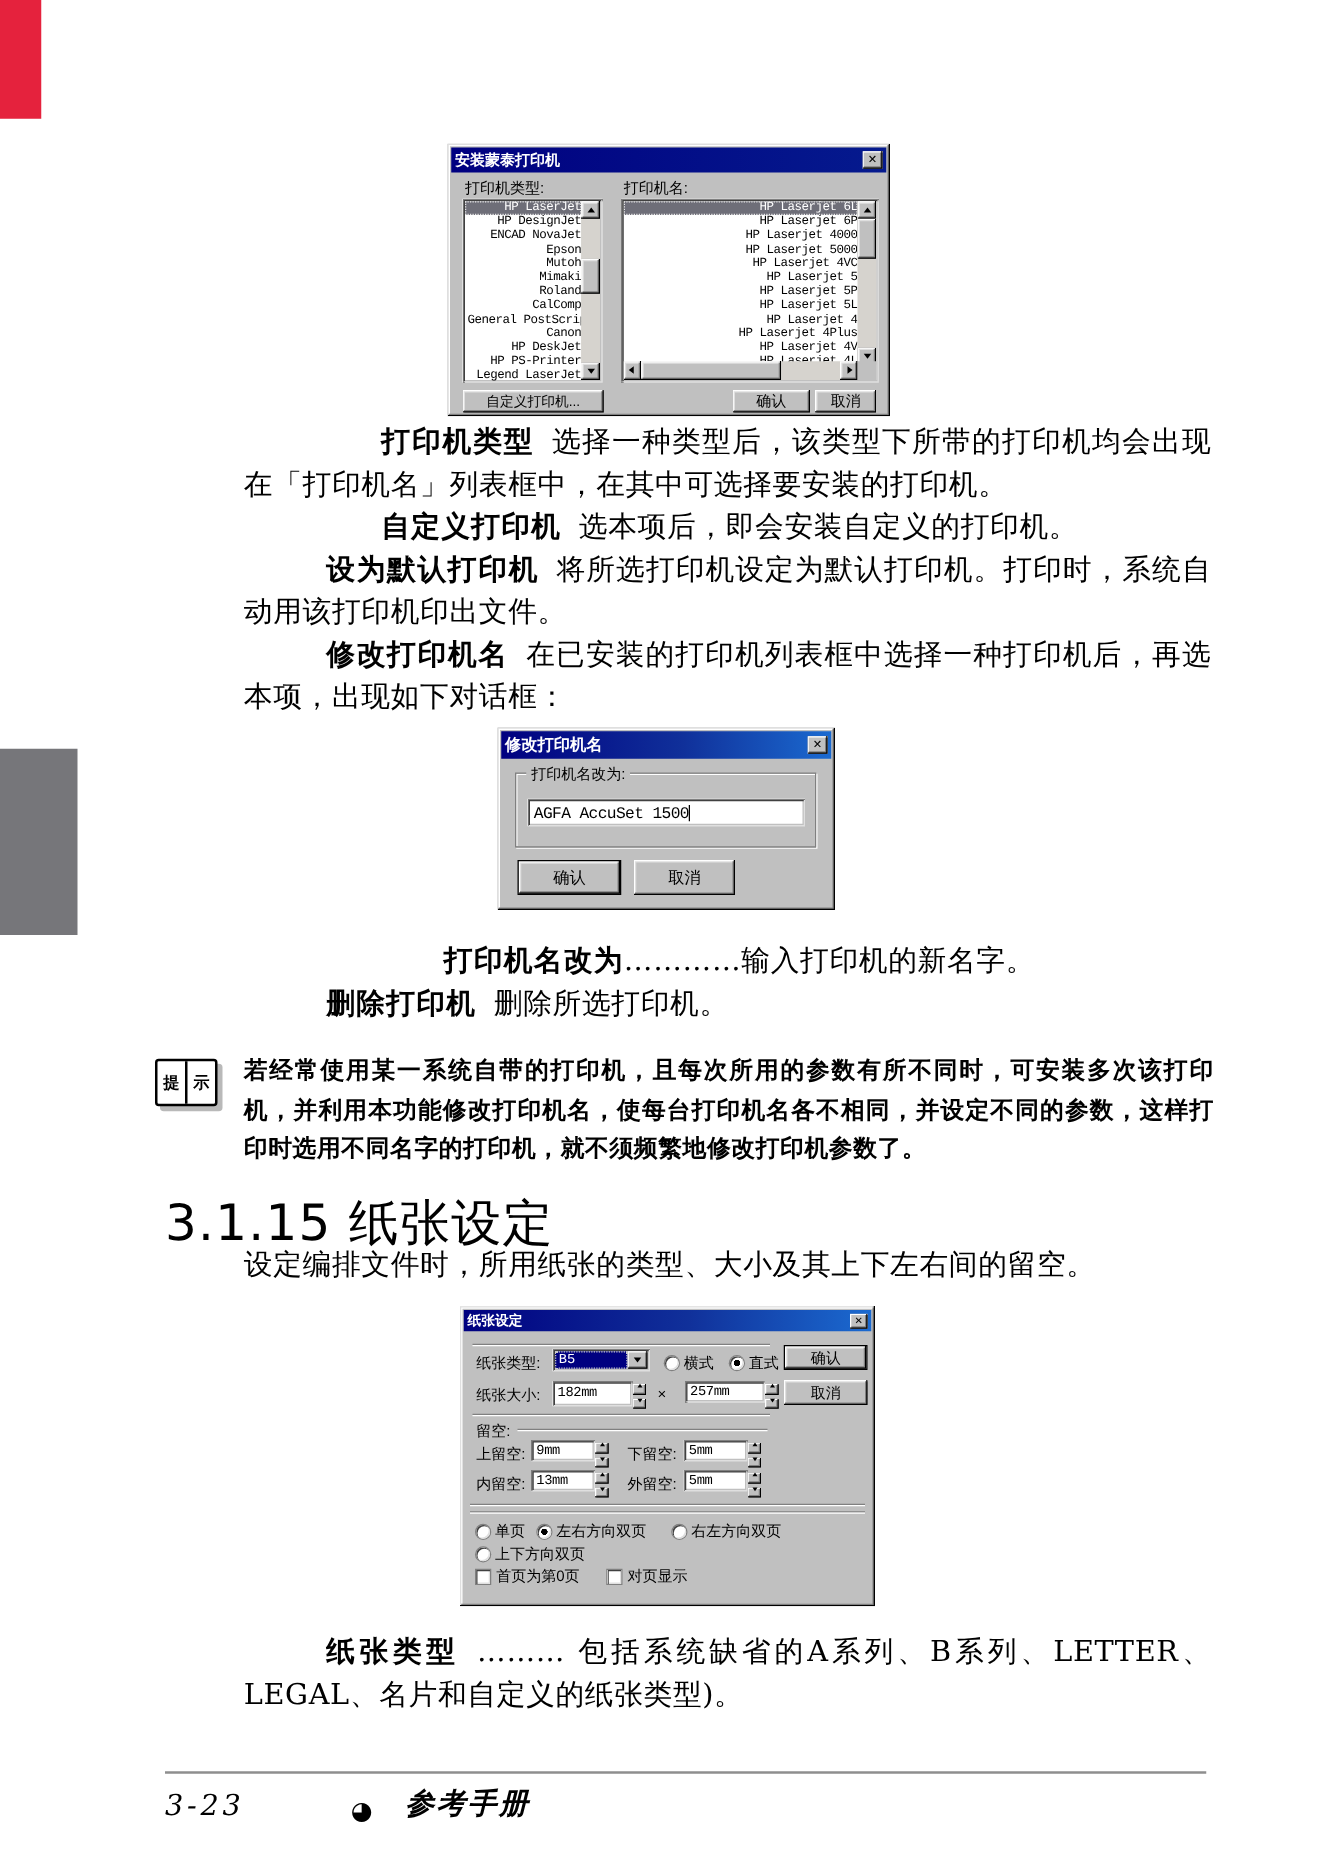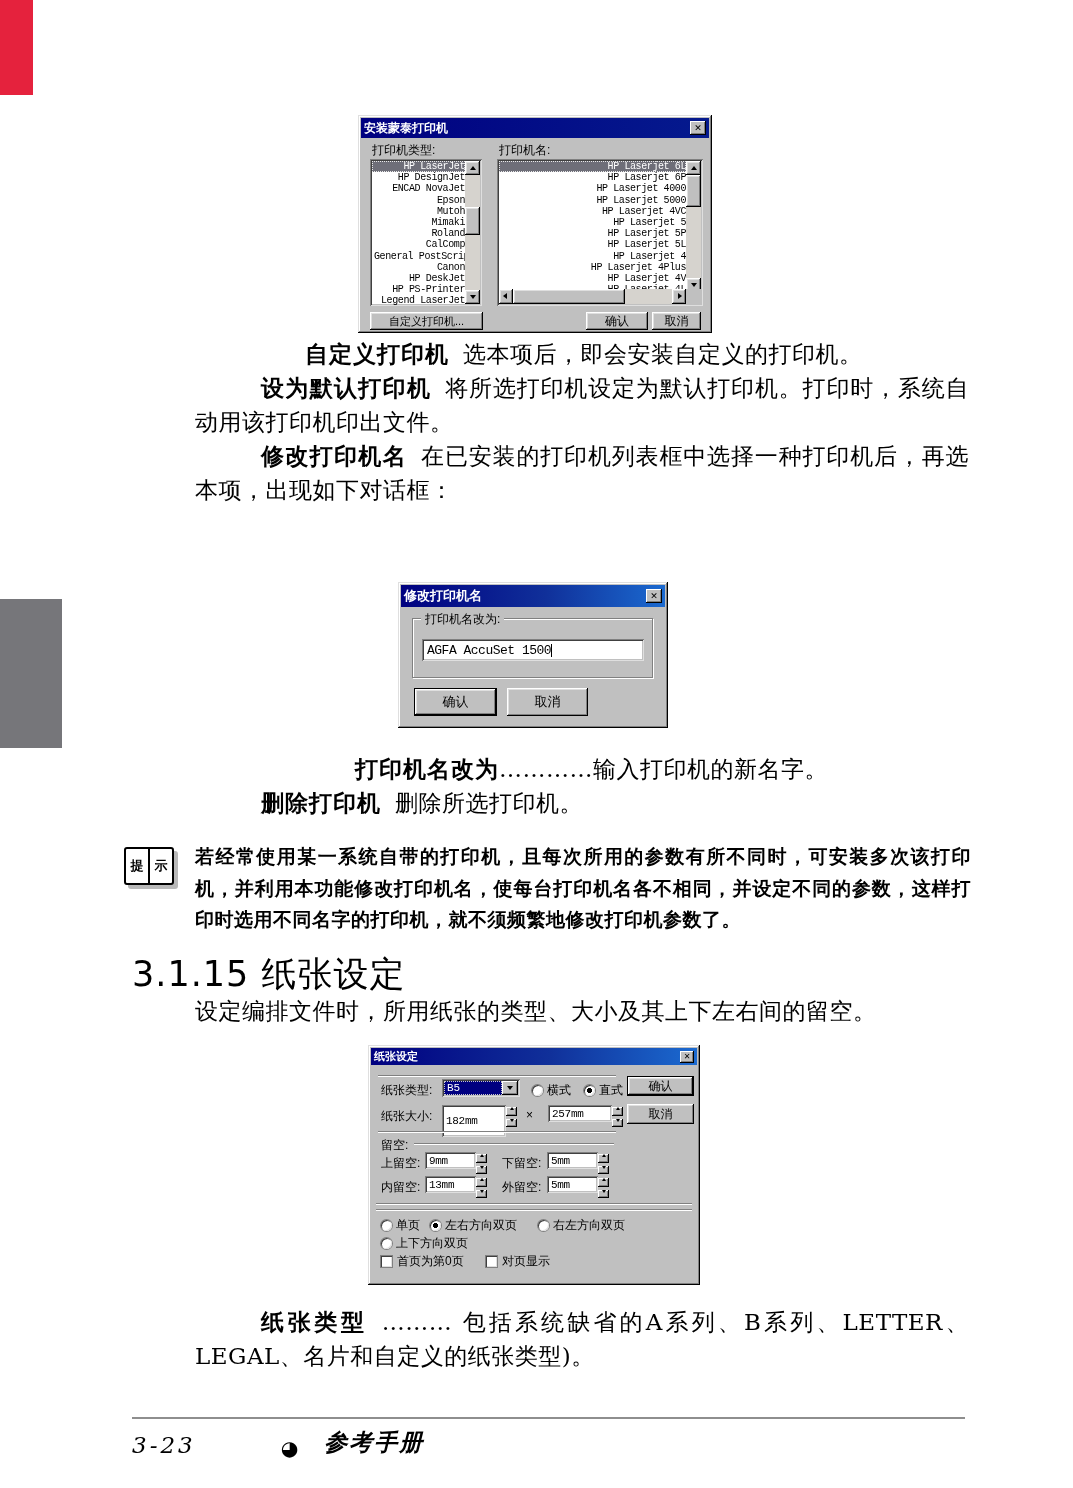--- a/index.html
+++ b/index.html
@@ -22,21 +22,21 @@
 
   .tip-text { left:195px; top:841px; width:776px; font-family:"DejaVu Sans", sans-serif; font-weight:bold;
               font-size:19px; line-height:31.5px; text-align:justify; letter-spacing:.5px; }
   .tip-icon { left:124px; top:845px; width:56px; height:44px; }
   .tip-book { position:absolute; left:0; top:2px; width:50px; height:38px; background:#fff; border:2px solid #000;
               border-radius:3px; box-shadow:4px 4px 0 #b9b9b9; display:flex; }
   .tip-page { flex:1; display:flex; align-items:center; justify-content:center;
               font-family:"DejaVu Sans", sans-serif; font-weight:bold; font-size:13px; }
   .tip-page:first-child { border-right:2px solid #000; }
 
-  .heading { left:132px; top:951px; font-family:"DejaVu Sans", sans-serif; font-size:35px; font-weight:500; letter-spacing:1px; }
+  .heading { left:132px; top:951px; font-family:"DejaVu Sans", sans-serif; font-size:40px; font-weight:500; letter-spacing:1px; }
   .intro   { left:195px; top:996px; font-size:23px; letter-spacing:.5px; }
 
   .footer-rule { left:132px; top:1417px; width:833px; height:2px; background:#8e8e8e; }
   .footer { left:132px; top:1427px; width:833px; display:flex; align-items:flex-end;
             font-size:23px; font-style:italic; }
   .footer .pn { letter-spacing:3px; margin-right:85px; }
   .footer .bullet { font-style:normal; font-size:20px; margin-right:26px; line-height:1; }
   .footer .manual { font-weight:bold; letter-spacing:2px; }
 
   
@@ -197,20 +197,21 @@
     </div>
     <div class="sb-corner" style="right:2px;bottom:2px;"></div>
   </div>
 
   <div class="btn" style="position:absolute;left:12px;top:197px;width:113px;height:18px;font-size:11px;">自定义打印机...</div>
   <div class="btn" style="position:absolute;left:228px;top:197px;width:62px;height:18px;">确认</div>
   <div class="btn" style="position:absolute;left:294px;top:197px;width:49px;height:18px;">取消</div>
 </div>
 
 <div class="abs bodyblock" style="top:337px;">
+  <p class="ind110"><span class="term">打印机类型</span><span>选择一种类型后，该类型下所带的打印机均会出现在「打印机名」列表框中，在其中可选择要安装的打印机。</span></p>
   <p class="ind110"><span class="term">自定义打印机</span><span>选本项后，即会安装自定义的打印机。</span></p>
   <p class="ind66"><span class="term">设为默认打印机</span><span>将所选打印机设定为默认打印机。打印时，系统自动用该打印机印出文件。</span></p>
   <p class="ind66"><span class="term">修改打印机名</span><span>在已安装的打印机列表框中选择一种打印机后，再选本项，出现如下对话框：</span></p>
 </div>
 
 <div class="abs win" style="left:398px;top:582px;width:270px;height:146px;">
   <div class="titlebar tb-grad" style="height:22px;font-size:13px;">
     <span>修改打印机名</span>
     <span class="close-btn">
         <span>✕</span>
@@ -263,21 +264,21 @@
       <span>横式</span>
   </div>
   <div class="radio on" style="left:216px;top:37px;">
     <span class="dot"></span>
       <span>直式</span>
   </div>
   <div class="btn default" style="position:absolute;left:259px;top:31px;width:67px;height:20px;">确认</div>
   <div class="btn" style="position:absolute;left:259px;top:59px;width:67px;height:20px;">取消</div>
 
   <div class="dlg-label" style="left:13px;top:63px;">纸张大小:</div>
-  <div class="field" style="left:74px;top:60px;width:64px;height:32px;">182mm</div>
+  <div class="field" style="left:74px;top:60px;width:64px;height:20px;">182mm</div>
   <div class="spin" style="left:138px;top:60px;height:17px;">
       <div class="up"></div>
       <div class="dn"></div>
     </div>
   <div class="dlg-label" style="left:158px;top:63px;">×</div>
   <div class="field" style="left:180px;top:60px;width:64px;height:17px;">257mm</div>
   <div class="spin" style="left:244px;top:60px;height:17px;">
       <div class="up"></div>
       <div class="dn"></div>
     </div>

